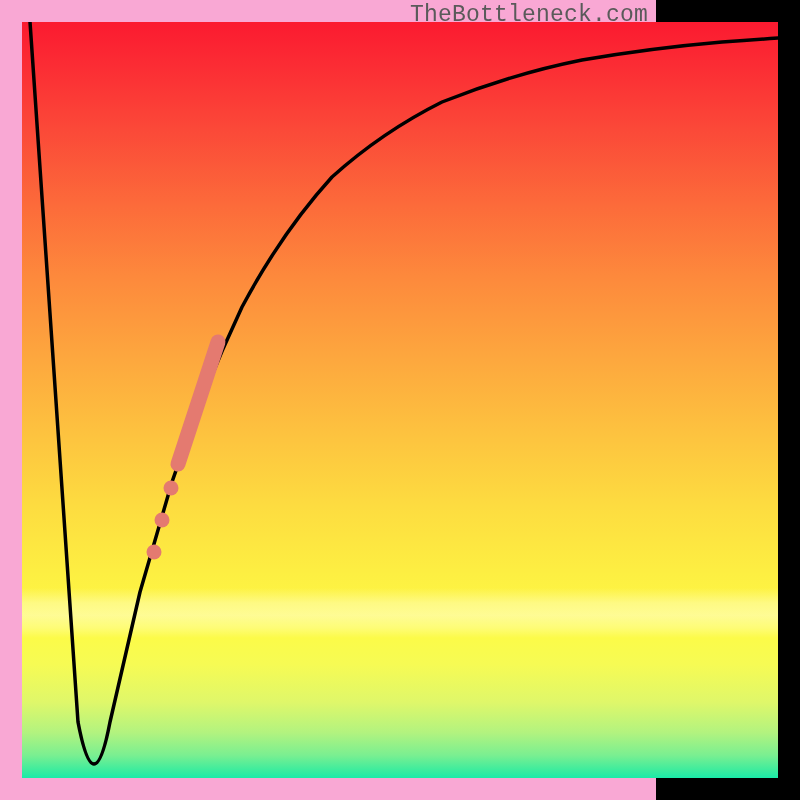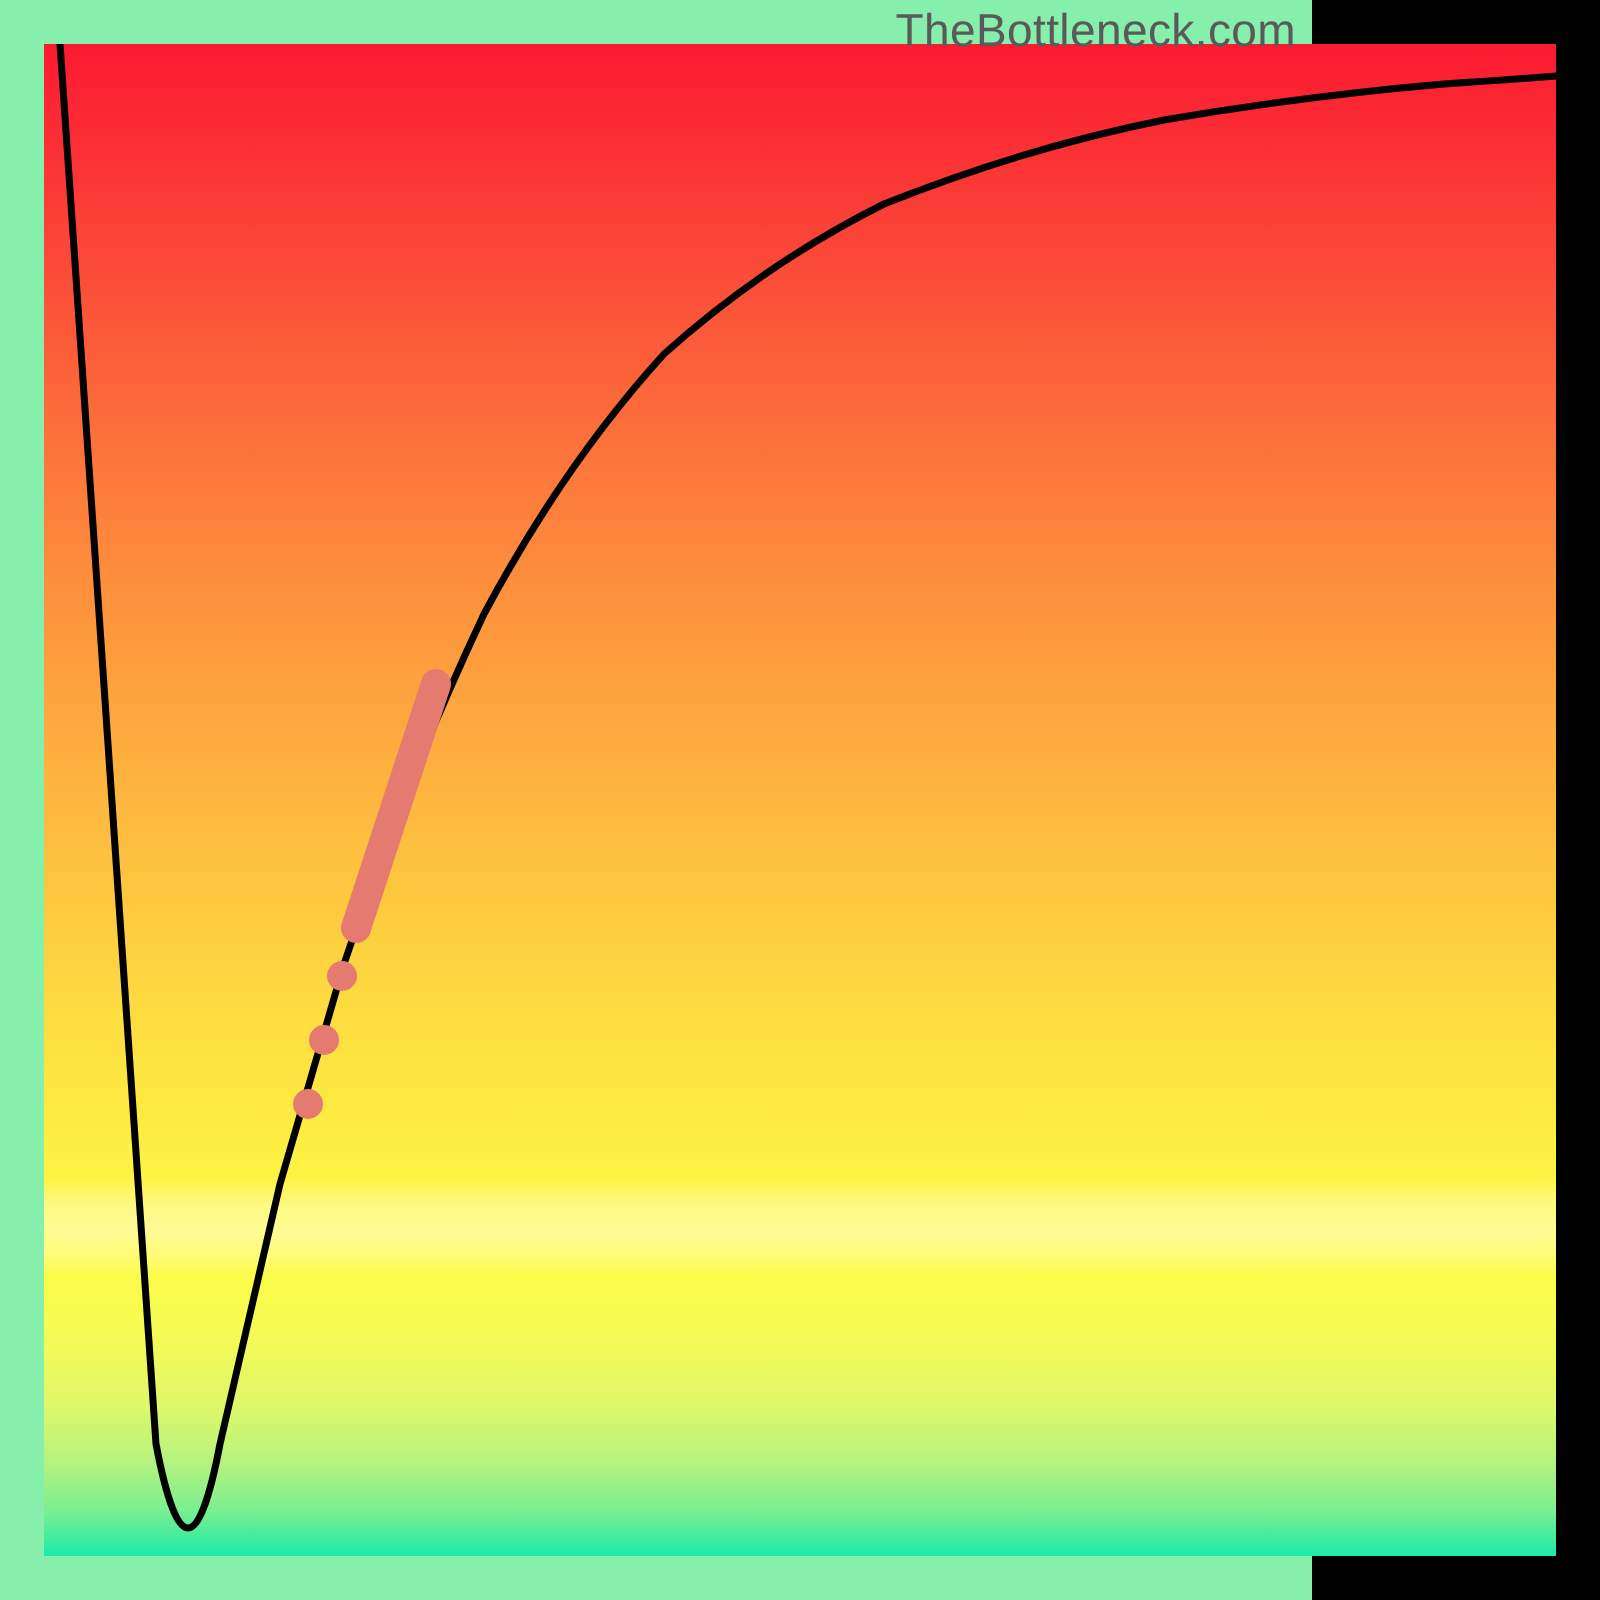--- a/index.html
+++ b/index.html
@@ -8,21 +8,22 @@
     width: 800px;
     height: 800px;
     overflow: hidden;
     background: #000;
     font-family: Arial, Helvetica, sans-serif;
   }
   .frame {
     position: relative;
     width: 656px;
     height: 800px;
-    background: #86efac;
+    background: #f9a8d4;
+    font-family: Liberation Mono, monospace;
   }
   .plot-area {
     position: absolute;
     left: 22px;
     top: 22px;
     width: 756px;
     height: 756px;
     
     background: linear-gradient(
       to bottom,

